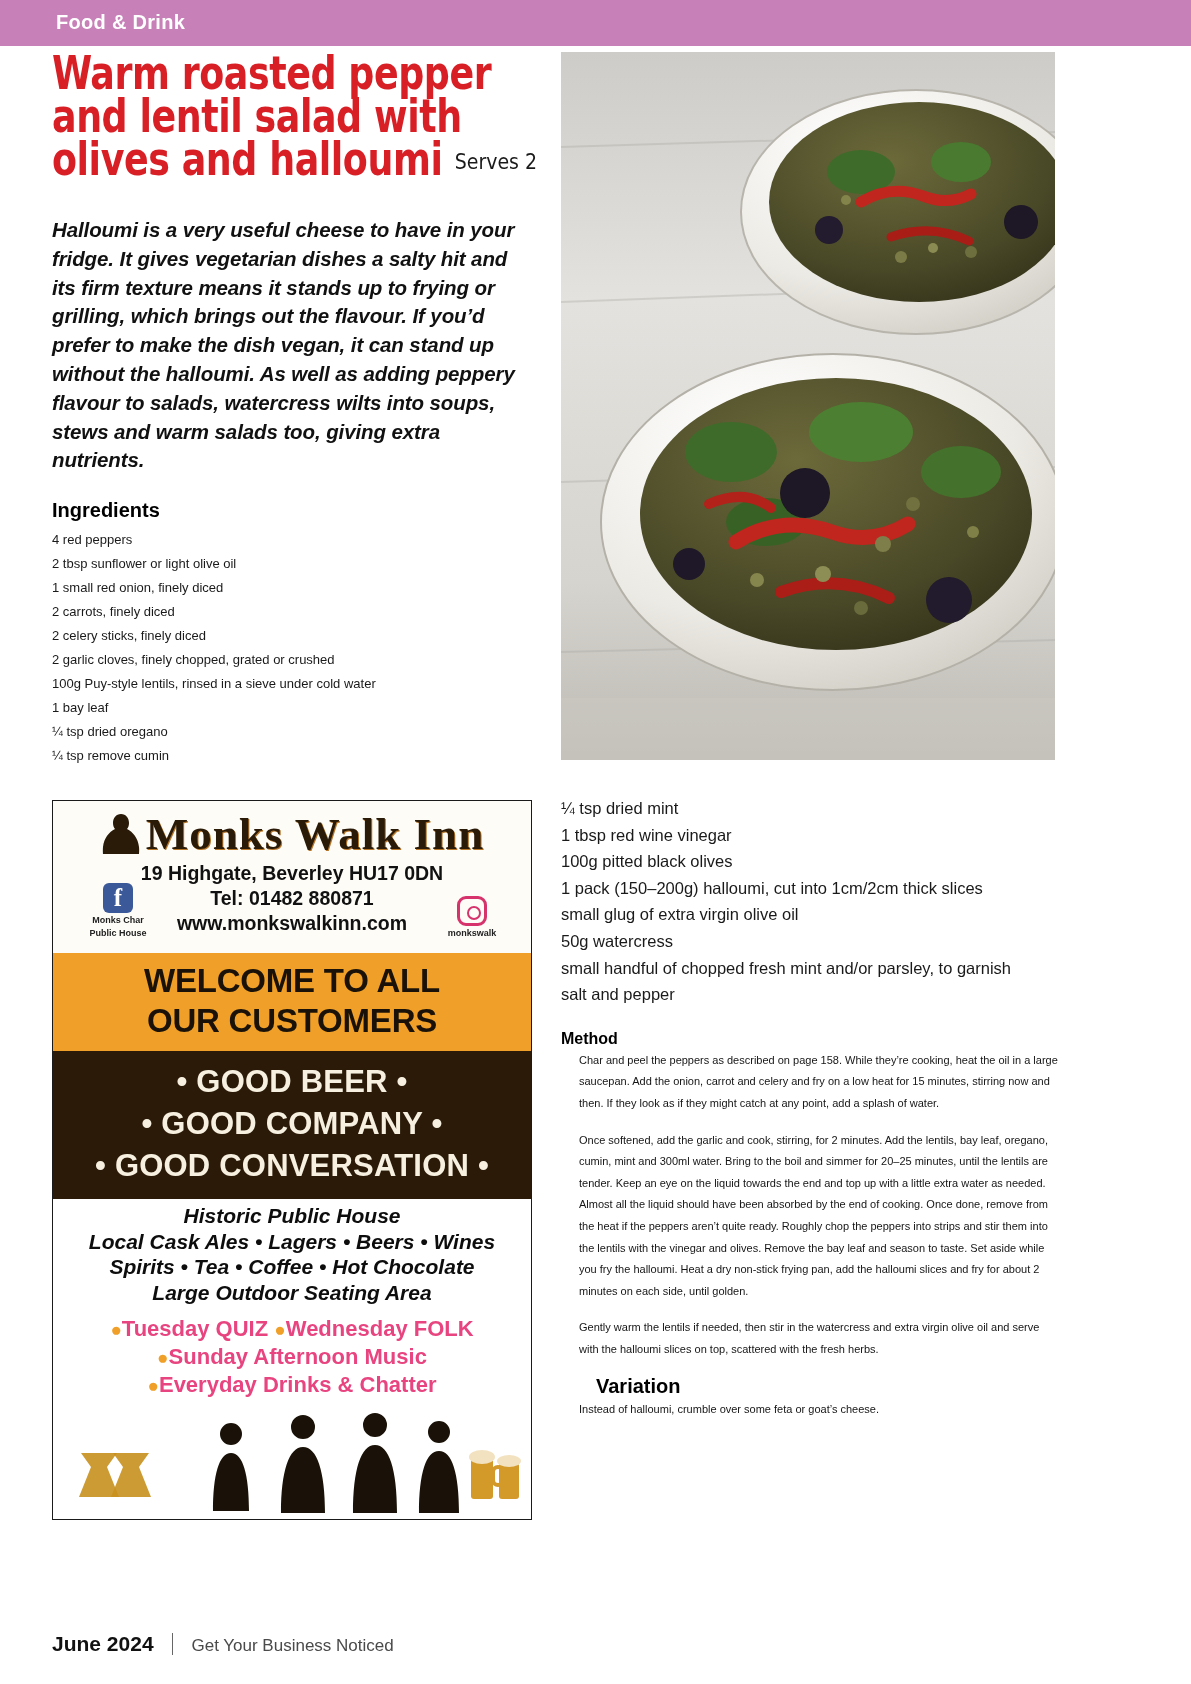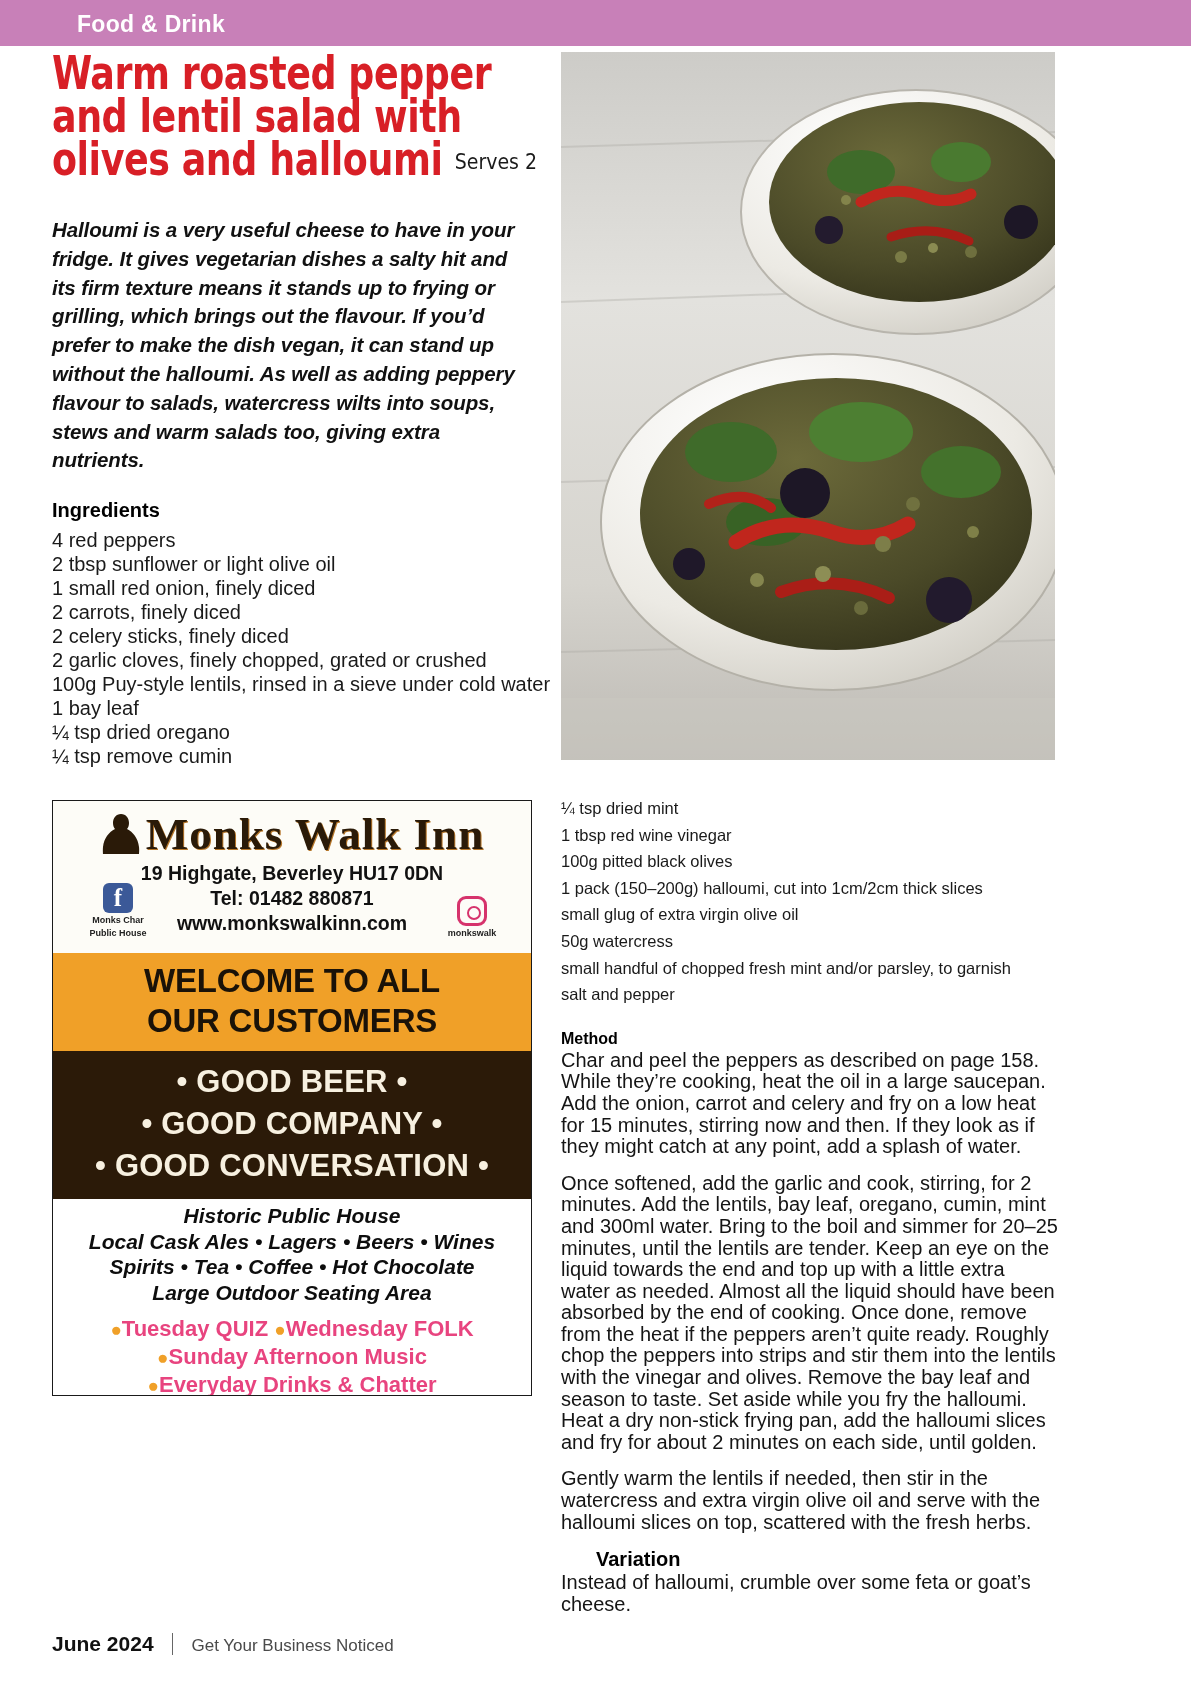--- a/index.html
+++ b/index.html
@@ -13,21 +13,21 @@
   }
   .page{position:relative;width:1191px;height:1684px;}
 
   
   .cat-bar{
     position:absolute;left:0;top:0;width:1191px;height:46px;
     background:#c880b8;
   }
   .cat-bar .label{
     position:absolute;left:56px;top:11px;
-    color:#ffffff;font-weight:bold;font-size:23px;letter-spacing:.3px;margin-left:21px;
+    color:#ffffff;font-weight:bold;font-size:20px;letter-spacing:.3px;
   }
 
   
   .left-col{position:absolute;left:52px;top:52px;width:480px;}
   .recipe-title{
     color:#d81f26;
     font-family:"DejaVu Sans Condensed","Liberation Sans Narrow","Liberation Sans",sans-serif;
     font-weight:bold;
     font-size:46px;
     line-height:43px;
@@ -50,41 +50,41 @@
     font-size:20.5px;line-height:28.8px;
     letter-spacing:-.1px;
     width:482px;
     color:#111;
   }
   .sec-head{
     font-weight:bold;font-size:20px;margin-top:24px;margin-bottom:6px;
   }
   .ing-list{list-style:none;margin:0;padding:0;}
   .ing-list li{
-    font-size:20px;line-height:24px;color:#1a1a1a;
+    font-size:13px;line-height:24px;color:#1a1a1a;
     white-space:nowrap;
   }
 
   
   .photo{
     position:absolute;left:561px;top:52px;width:494px;height:708px;
     overflow:hidden;background:#c9c7c2;
   }
   .photo svg{display:block;}
 
   
   .right-col{position:absolute;left:561px;top:795px;width:497px;}
   .right-col .ing-list li{font-size:16.5px;line-height:26.6px;}
   .method-head{font-weight:bold;font-size:16px;margin-top:22px;margin-bottom:2px;}
-  .para{font-size:20px;line-height:21.6px;margin:0 0 15px 0;color:#151515;}
+  .para{font-size:11px;line-height:21.6px;margin:0 0 15px 18px;color:#151515;}
   .var-head{font-weight:bold;font-size:20px;margin-top:8px;margin-bottom:1px;margin-left:35px;}
 
   
   .ad{
-    position:absolute;left:52px;top:800px;width:480px;height:596px;
+    position:absolute;left:52px;top:800px;width:480px;height:720px;
     border:1.5px solid #1a1a1a;box-sizing:border-box;background:#fff;
     overflow:hidden;
   }
   .ad-head{
     background:#fdfcf7;padding:6px 0 8px;position:relative;height:152px;box-sizing:border-box;
   }
   .ad-logo{
     display:flex;align-items:center;justify-content:center;
     margin-top:4px;
   }

